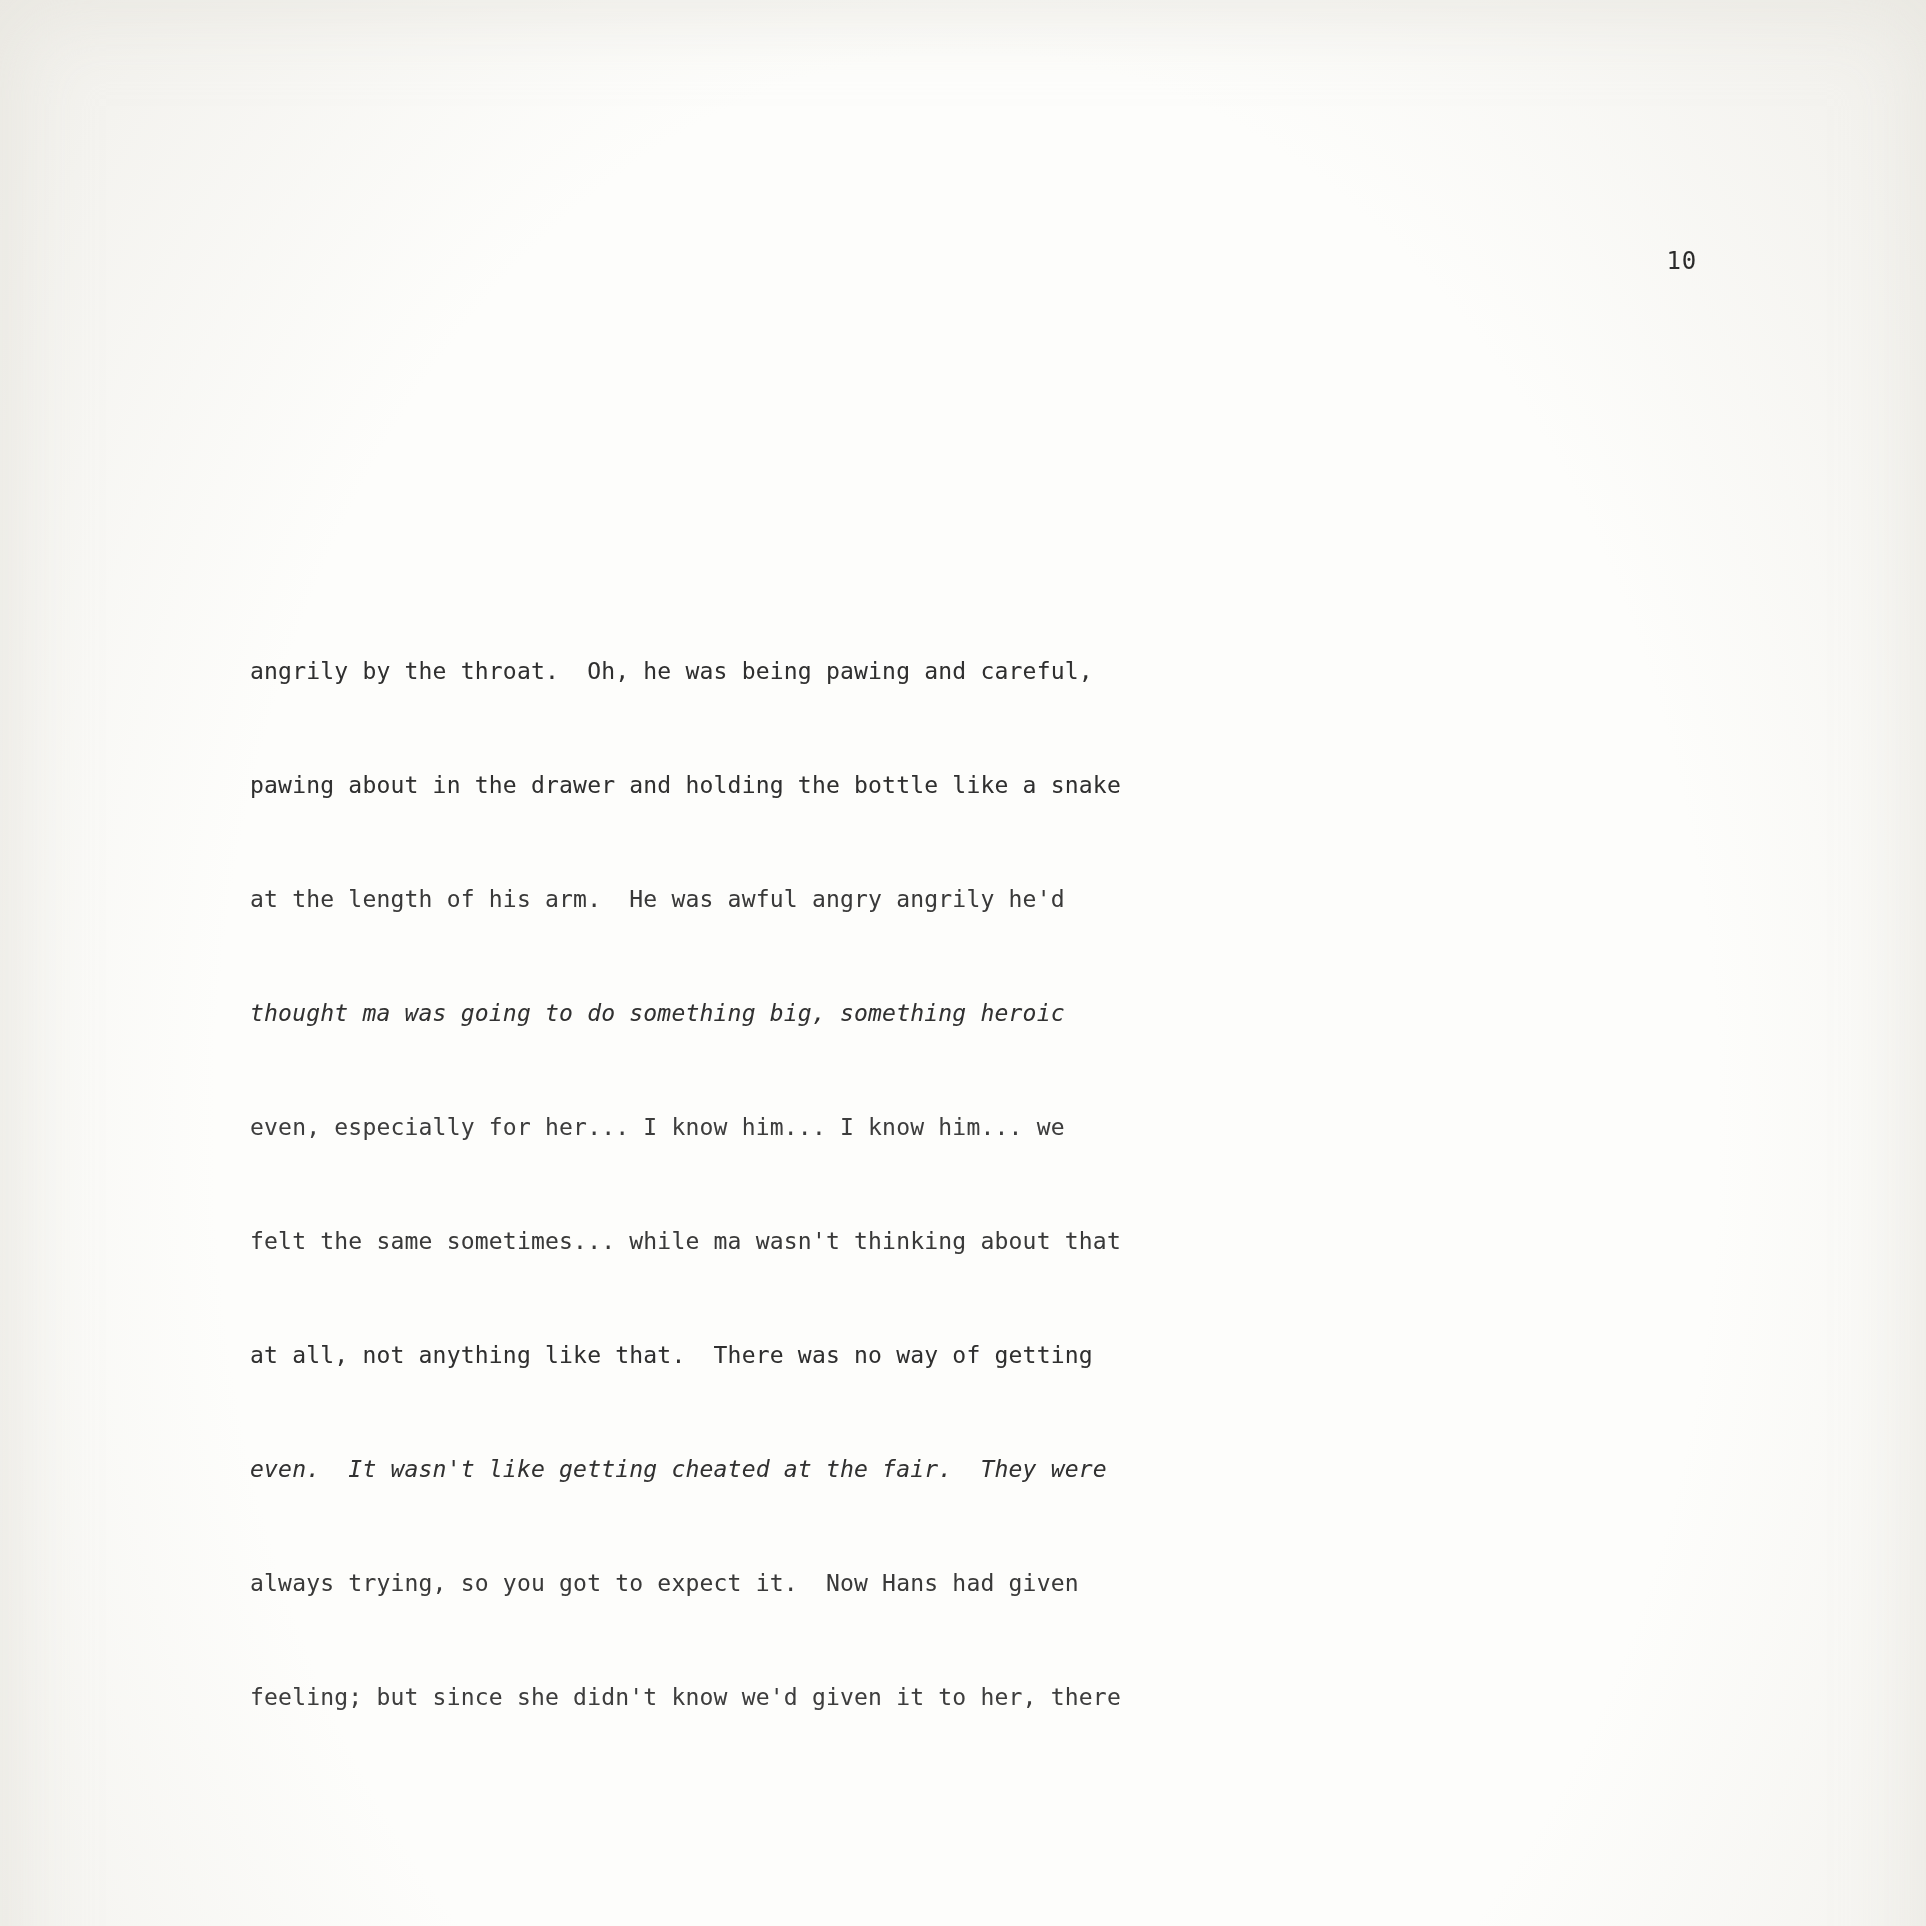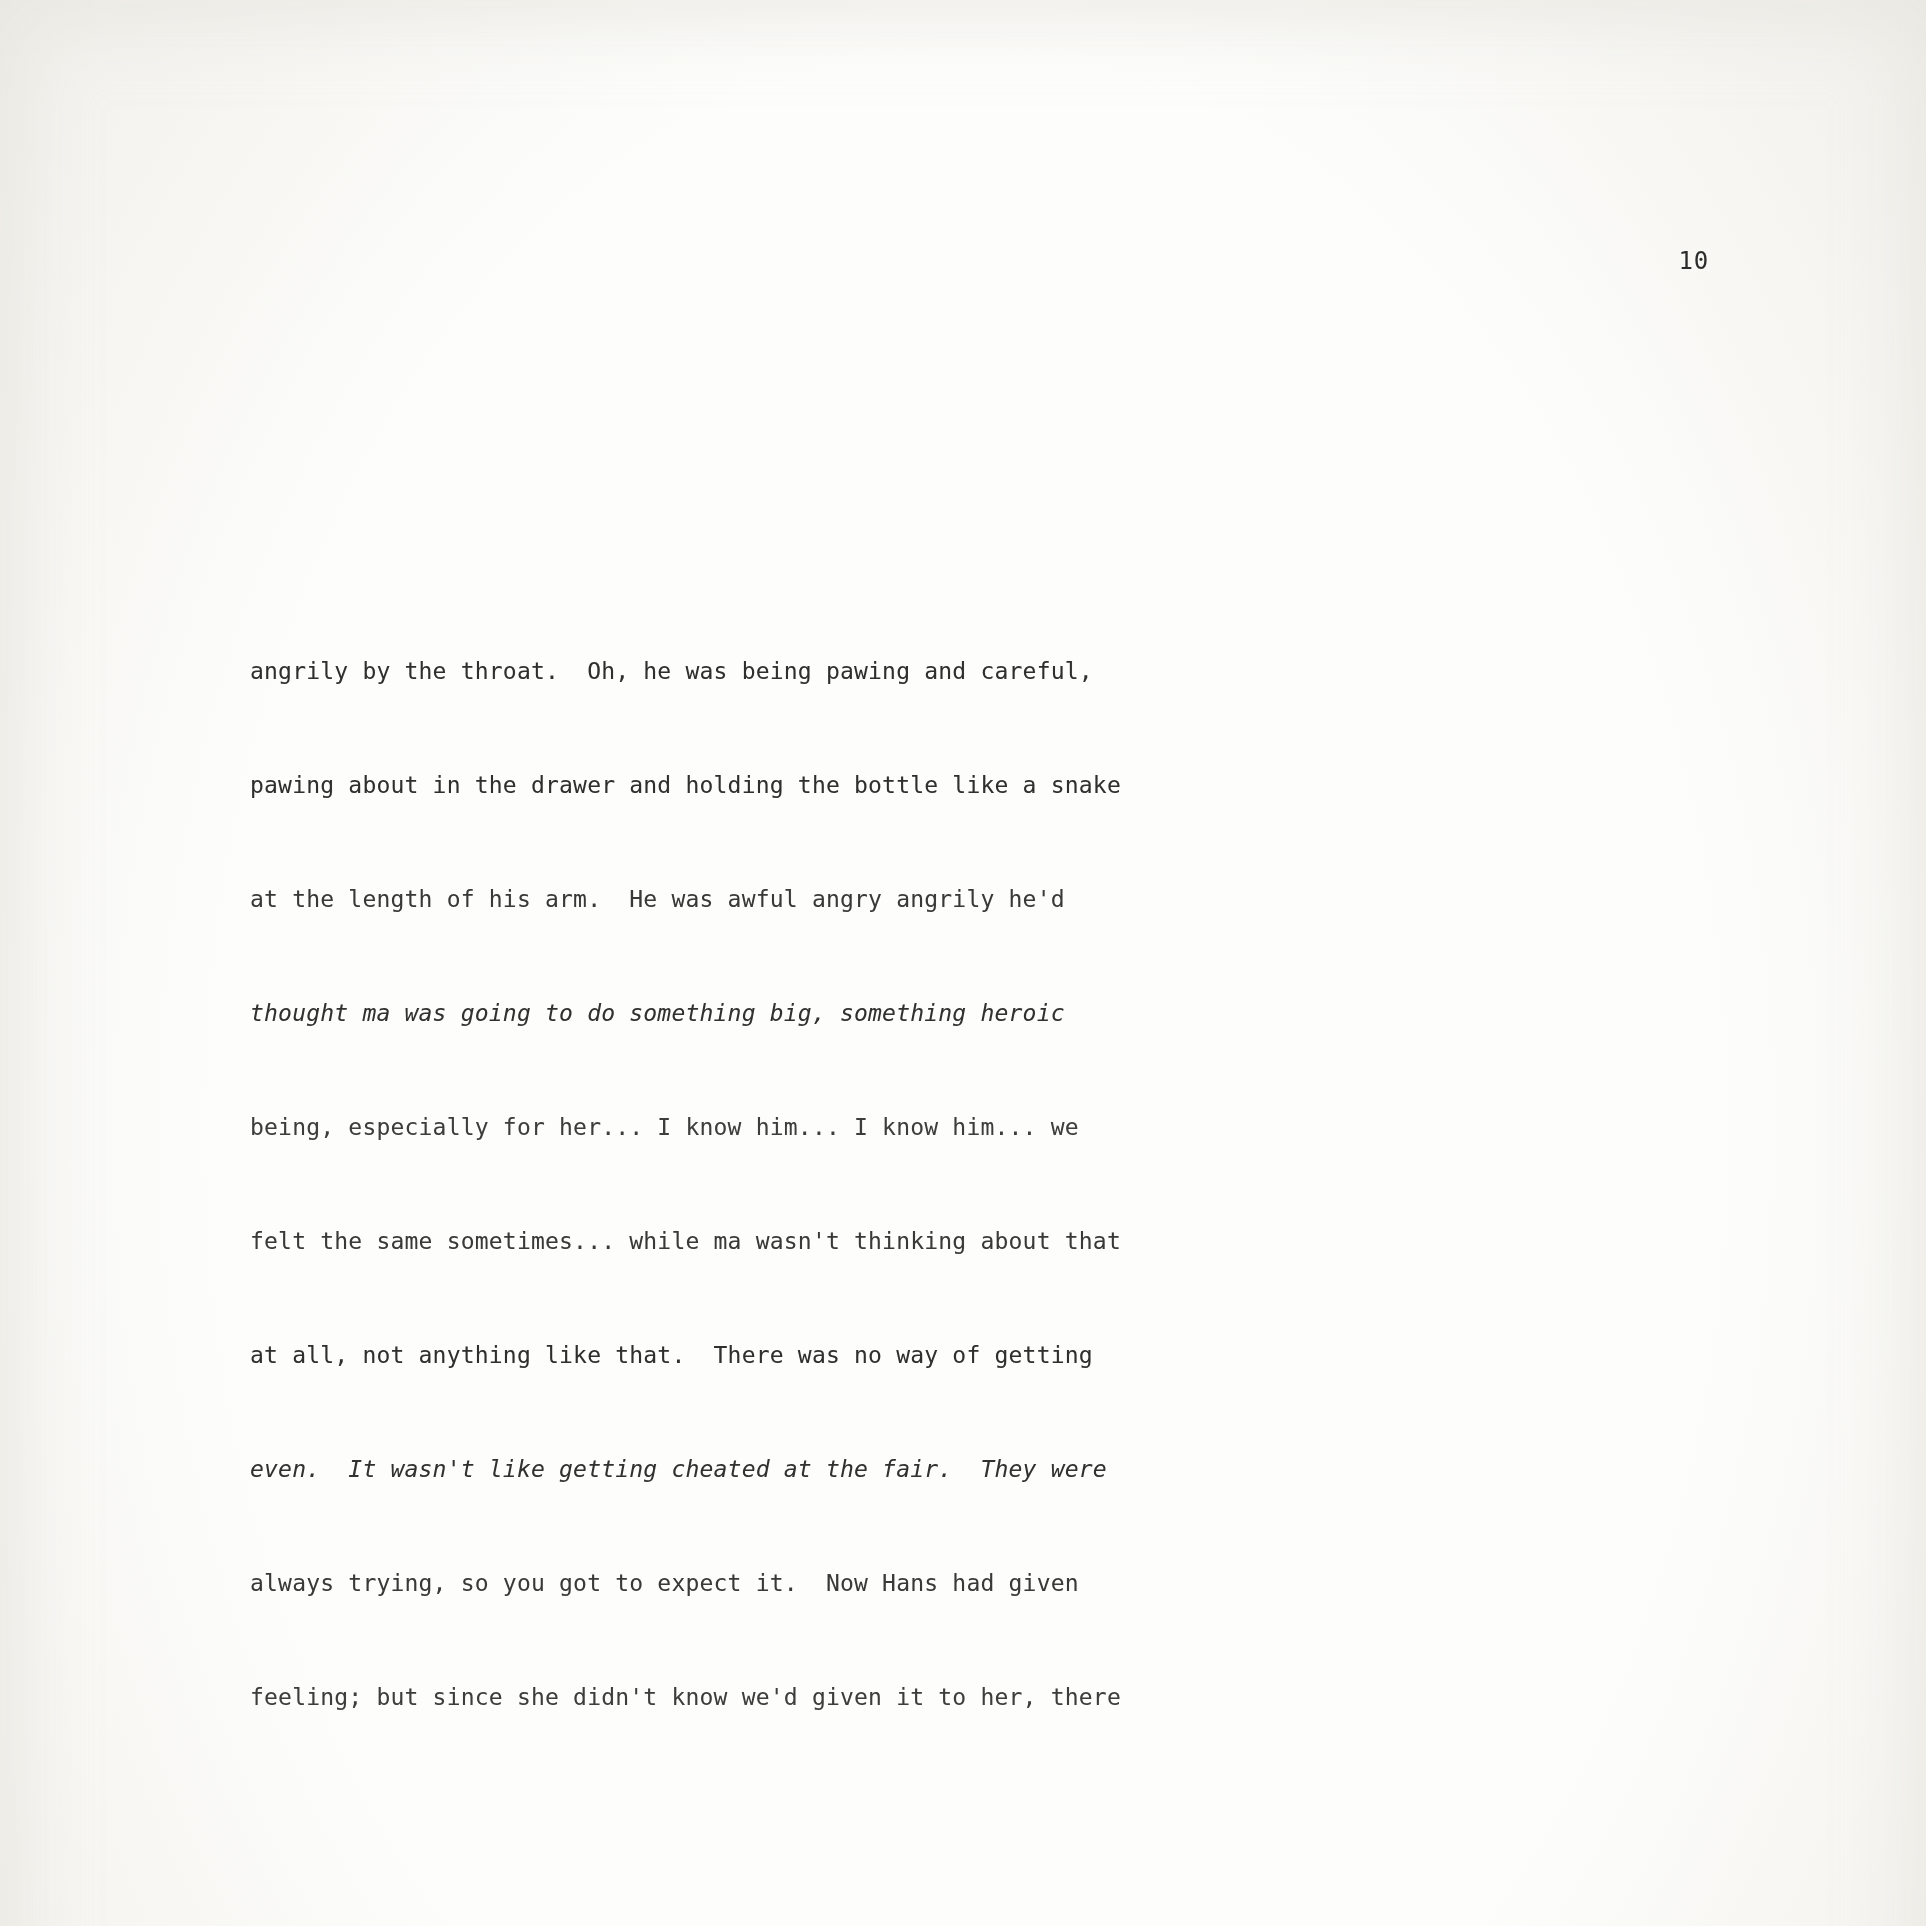--- a/index.html
+++ b/index.html
@@ -27,21 +27,21 @@
   }
   .edge-shade {
     position: absolute;
     inset: 0;
     box-shadow: inset 0 0 69px 23px rgba(228,226,218,0.55);
     pointer-events: none;
   }
   .page-number {
     position: absolute;
     top: 247px;
-    right: 224px;
+    right: 236px;
     font-size: 24px;
     letter-spacing: 0.8px;
     color: #2b2b2b;
     white-space: pre;
   }
   .body-text {
     position: absolute;
     top: 462px;
     left: 250px;
     width: 1464px;
@@ -71,21 +71,21 @@
 
   <div class="page-number">10</div>
 
   <div class="body-text">
 
     <div>
       <span class="line">angrily by the throat.  Oh, he was being pawing and careful,</span>
       <span class="line">pawing about in the drawer and holding the bottle like a snake</span>
       <span class="line">at the length of his arm.  He was awful angry angrily he'd</span>
       <span class="line">thought ma was going to do something big, something heroic</span>
-      <span class="line">being, especially for her... I know him... I know him... we</span>
+      <span class="line">even, especially for her... I know him... I know him... we</span>
       <span class="line">felt the same sometimes... while ma wasn't thinking about that</span>
       <span class="line">at all, not anything like that.  There was no way of getting</span>
       <span class="line">even.  It wasn't like getting cheated at the fair.  They were</span>
       <span class="line">always trying, so you got to expect it.  Now Hans had given</span>
       <span class="line">feeling; but since she didn't know we'd given it to her, there</span>
       
     </div>
 
     
 

